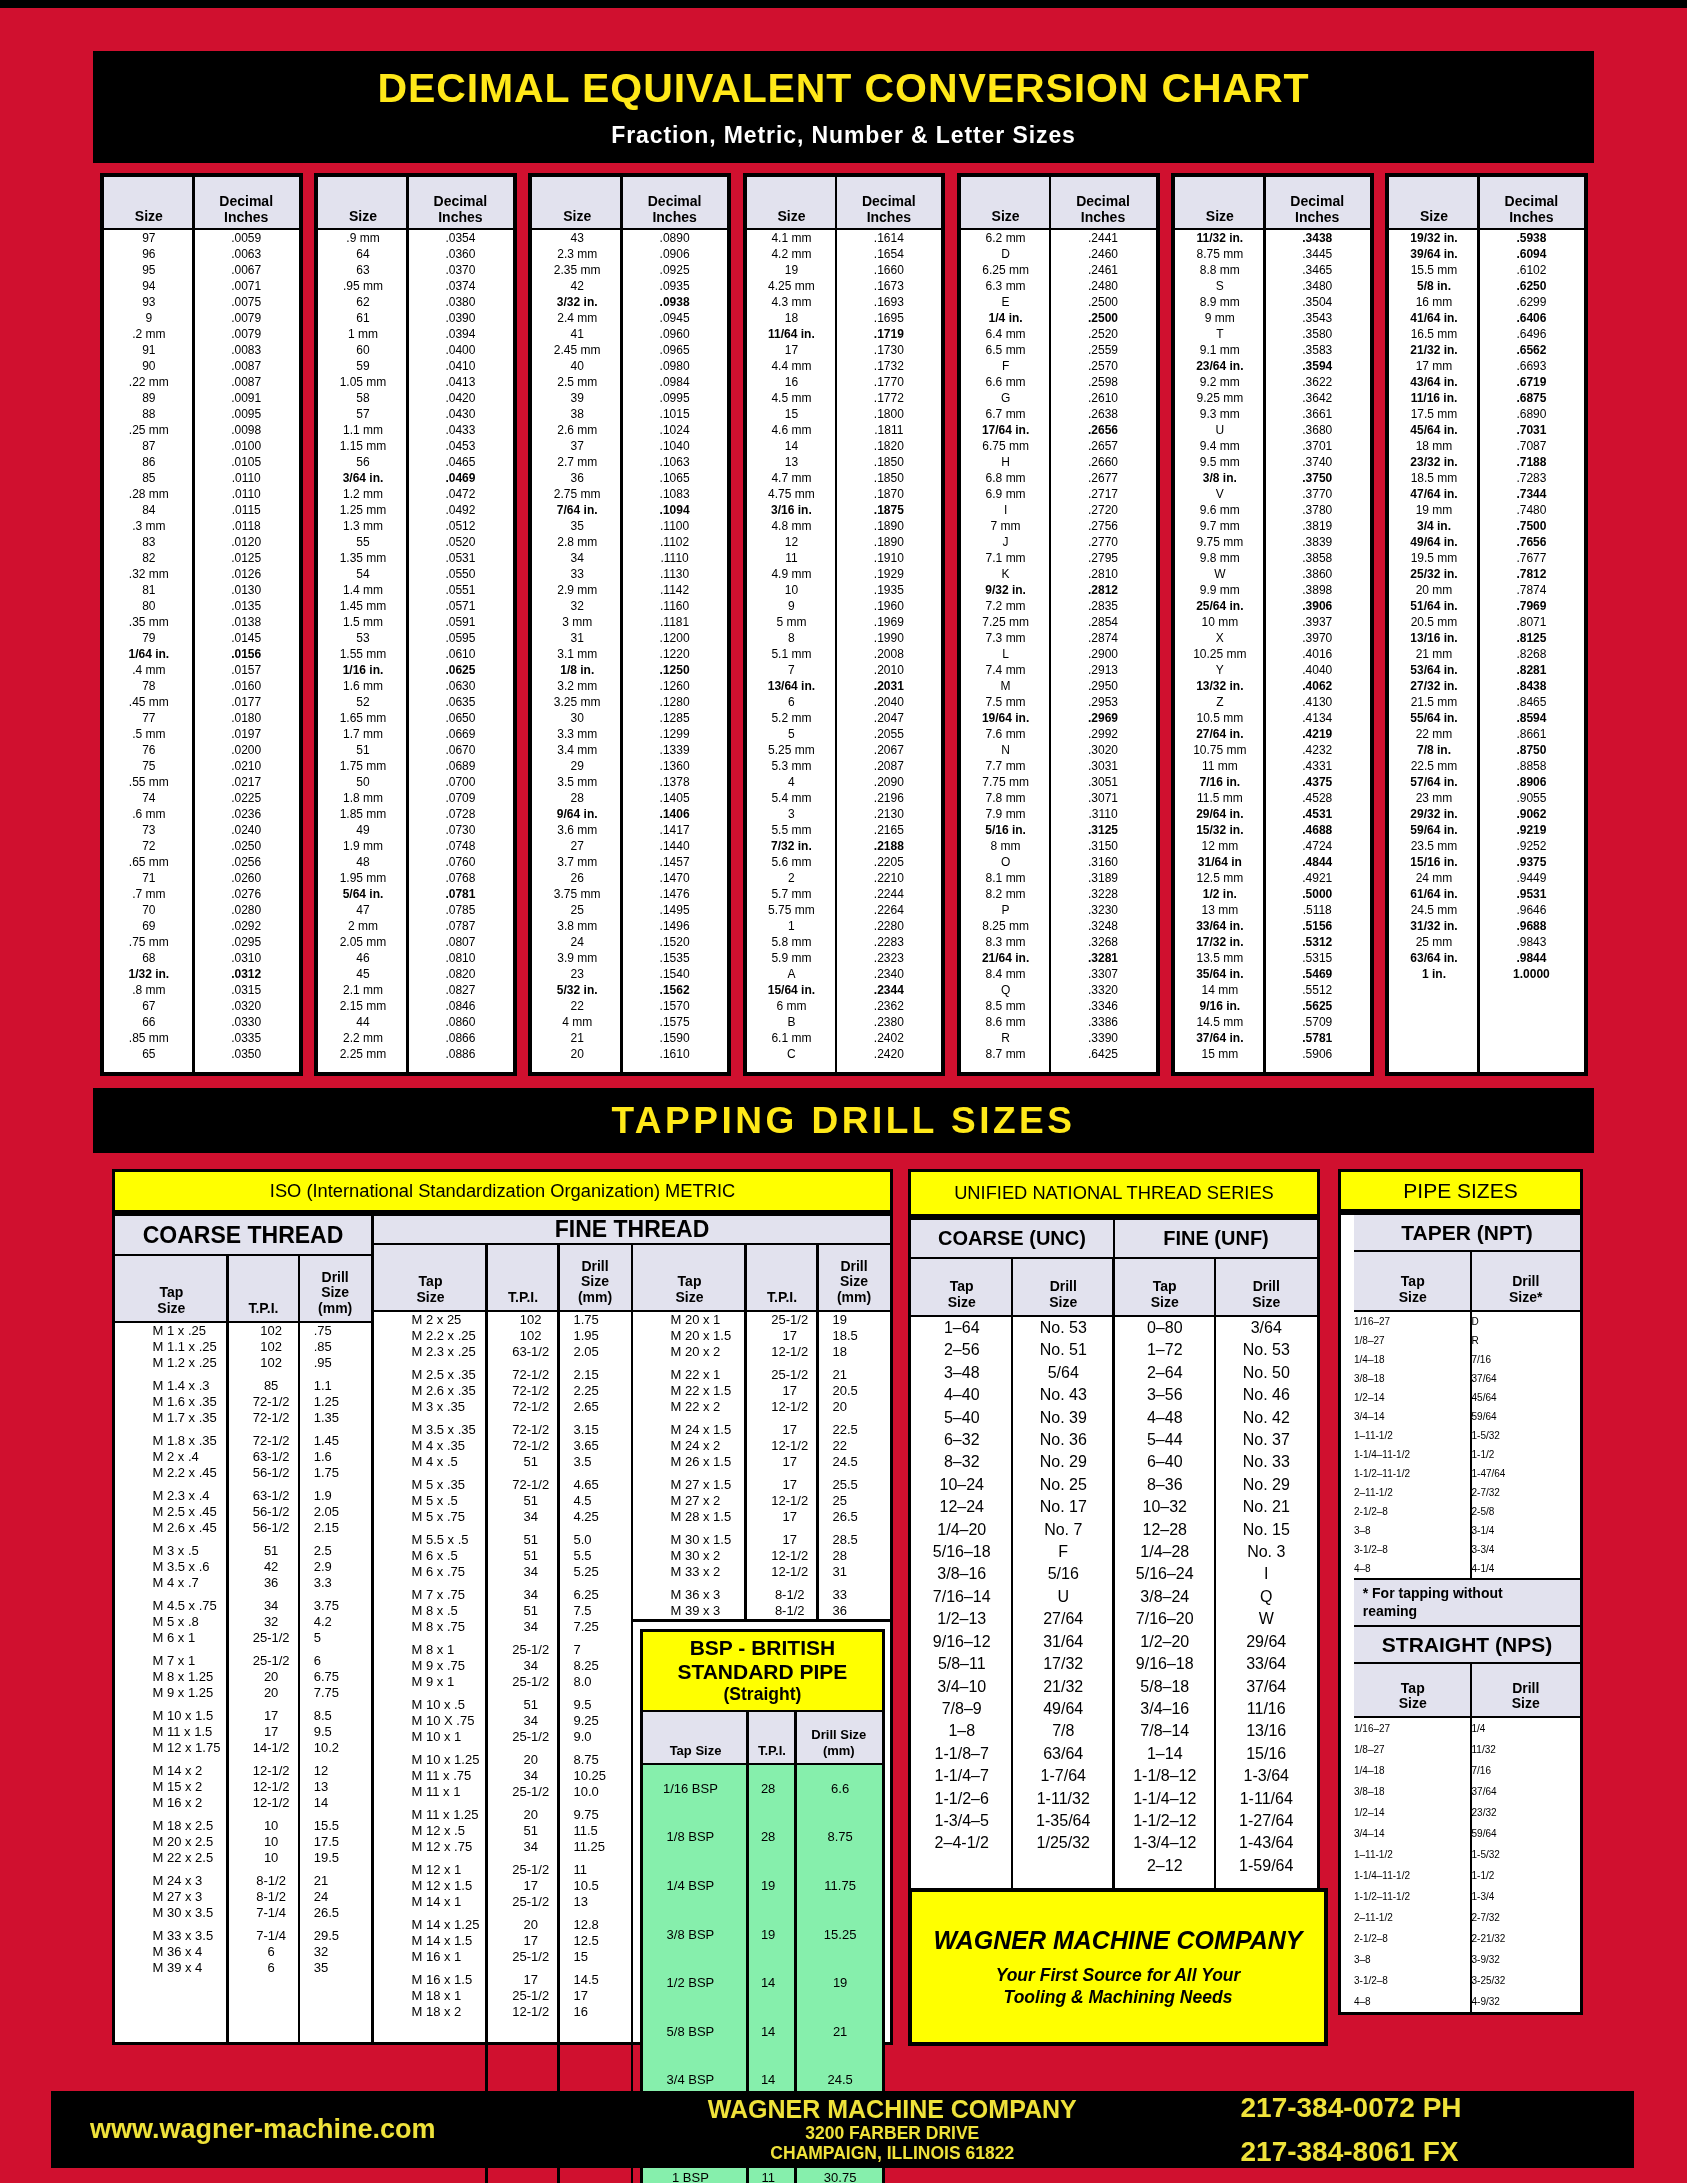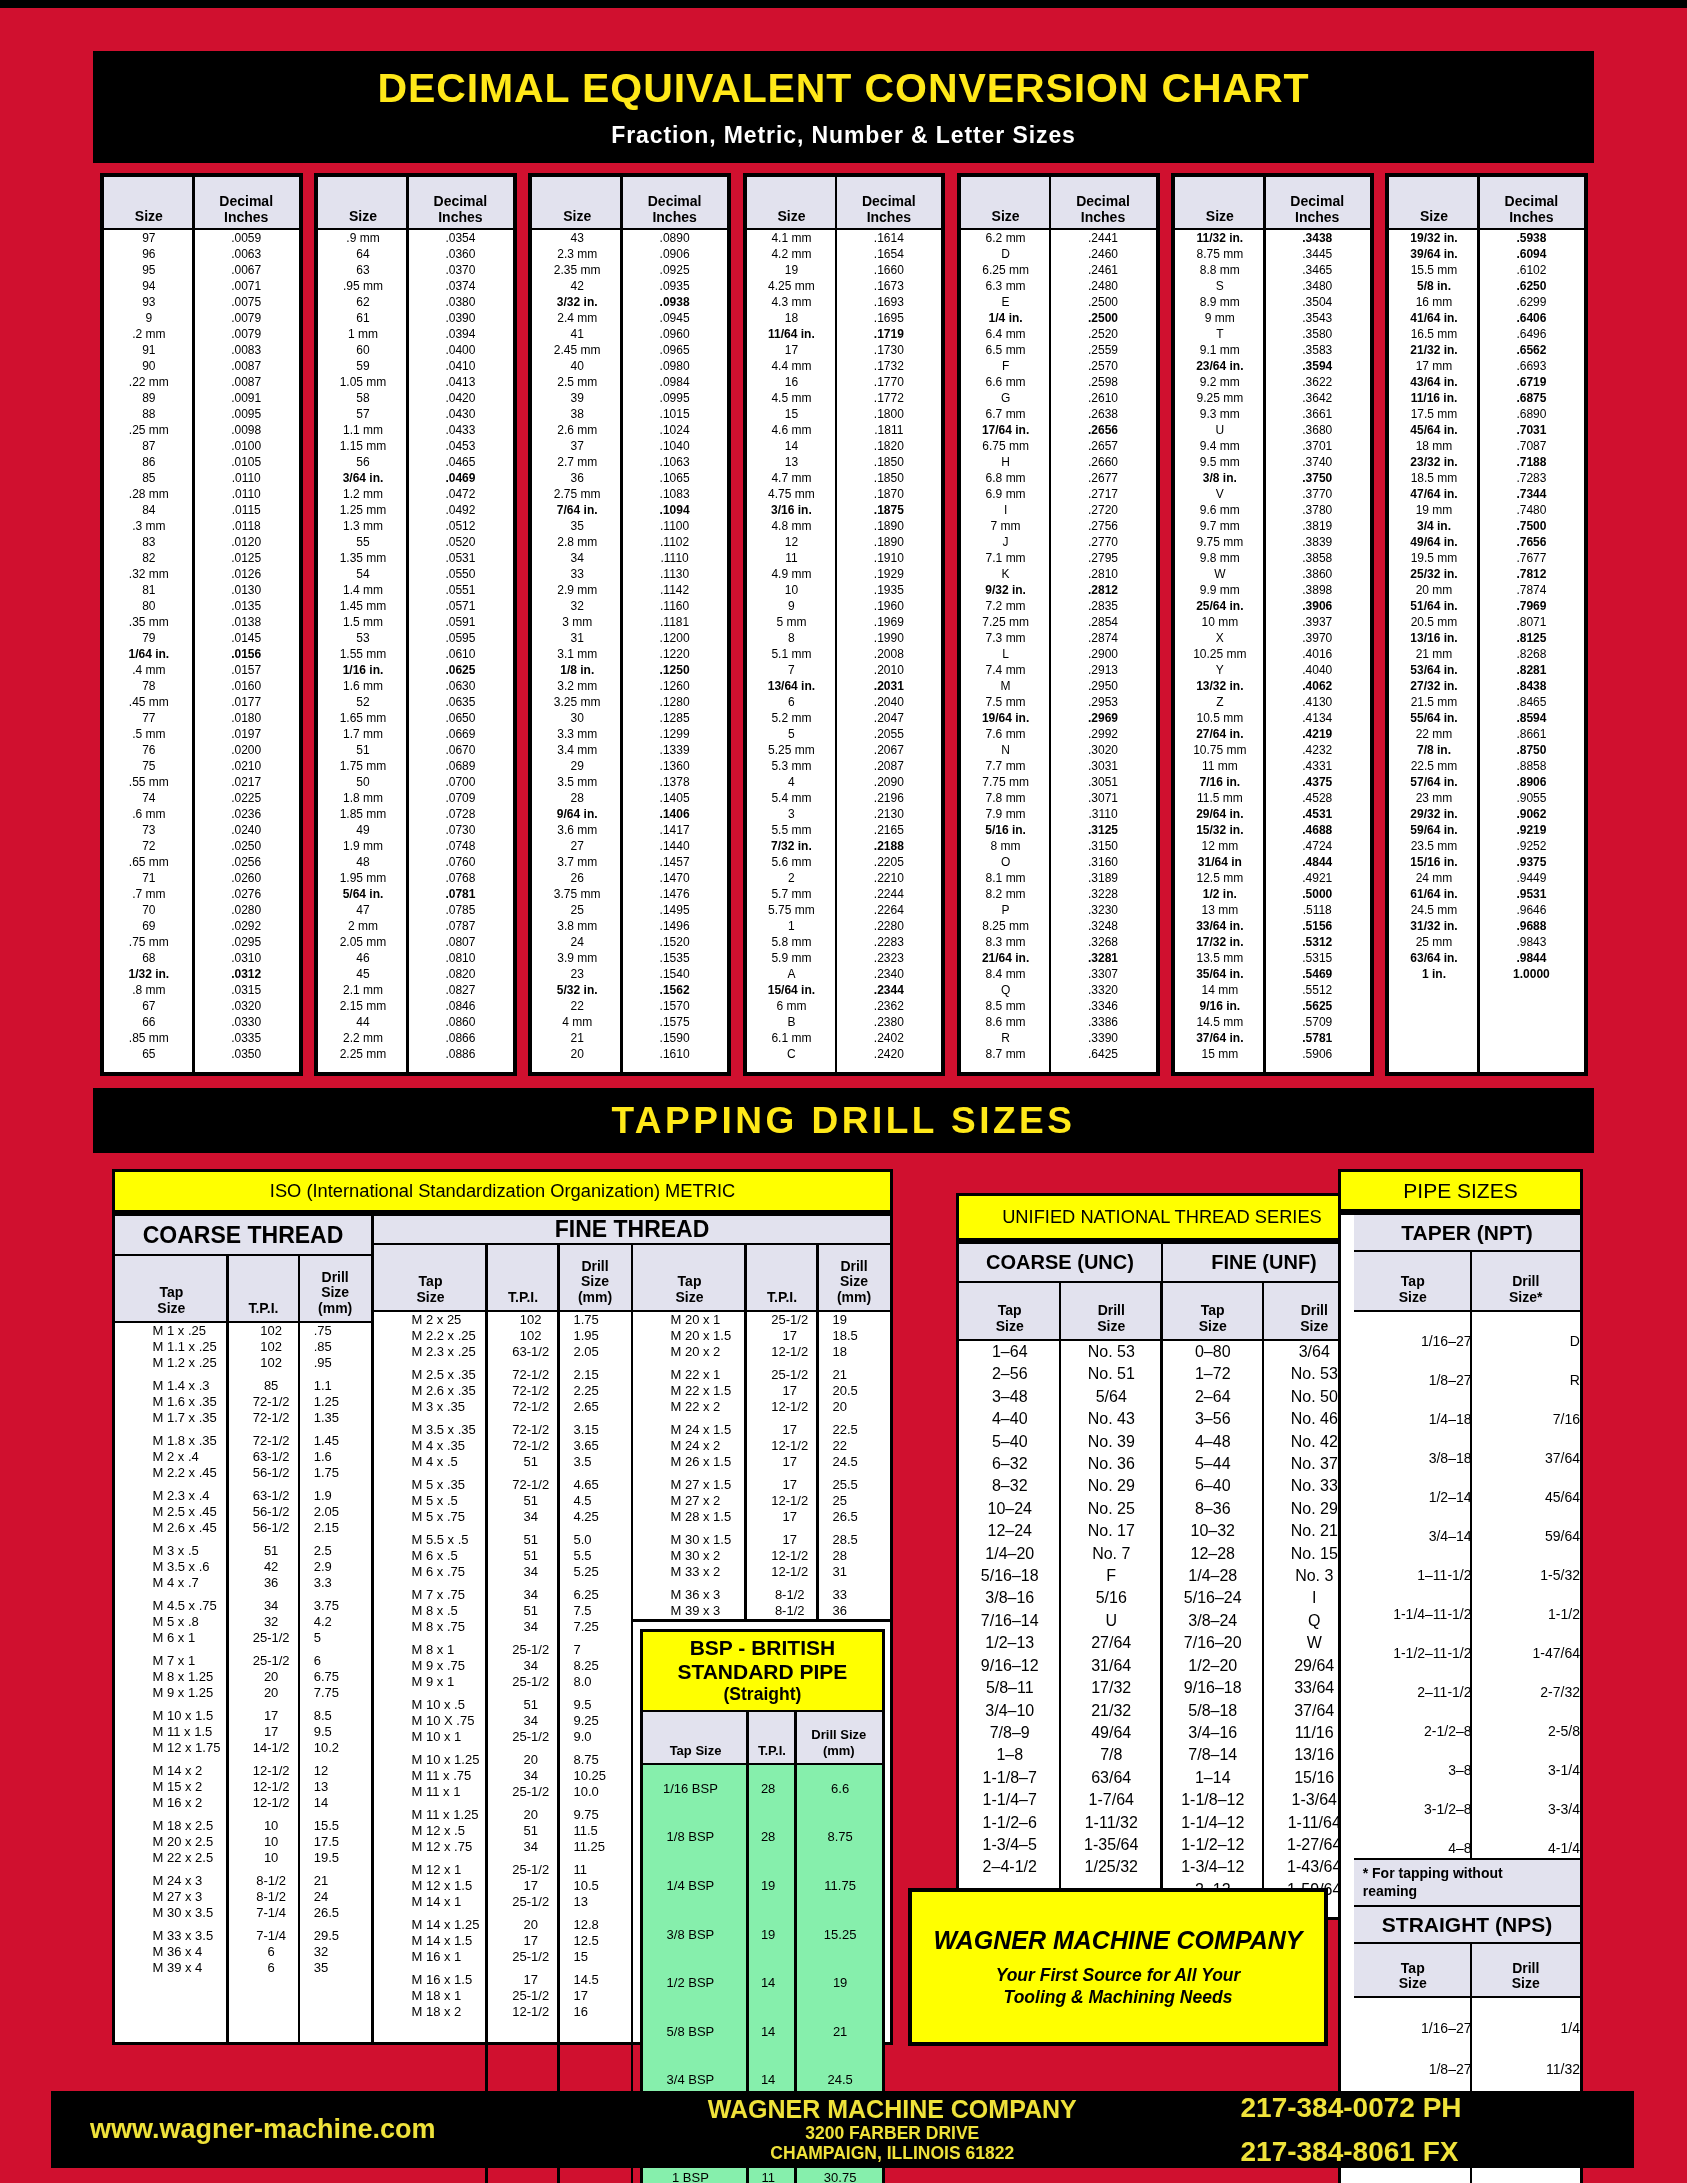--- a/index.html
+++ b/index.html
@@ -70,21 +70,21 @@
   .bspbox{margin:7px 5.2px 0 7px;border:3.5px solid #000;background:#86efac;display:flex;flex-direction:column;}
   .bsphdr{background:#ffff00;border-bottom:2.6px solid #000;text-align:center;font-weight:bold;padding:4.4px 0 5.2px 0;}
   .bsphdr .l1,.bsphdr .l2{font-size:21px;line-height:23.6px;}
   .bsphdr .l3{font-size:17.5px;line-height:21px;}
   .bc1{width:44%;} .bc2{width:20%;} .bc3{width:36%;}
   .tw .l64{left:calc(64% - 1.7px);}
   .bspbody .irow>div{line-height:16.6px;font-size:13px;text-align:center;padding:16px;}
   .bspchd>div{font-size:13px;}
 
   
-  .uni{position:absolute;left:956px;top:1169px;width:412px;margin-top:24px;}
+  .uni{position:absolute;left:908px;top:1169px;width:412px;}
   .uni .ybanner{height:42px;font-size:18.3px;}
   .unibox{border:3.5px solid #000;background:#fff;display:flex;flex-direction:column;height:673px;}
   .unihdr{display:flex;background:#e2e2ee;border-bottom:2.6px solid #000;height:37px;flex:none;}
   .unihdr>div{width:50%;display:flex;align-items:center;justify-content:center;font-weight:bold;font-size:20px;}
   .unihdr>div:first-child{border-right:2.6px solid #000;}
   .unichd>div{width:25%;}
   .tw .l25{left:calc(25% - 1.7px);} .tw .l50{left:calc(50% - 1.7px);} .tw .l75{left:calc(75% - 1.7px);}
   .unibody{display:flex;flex:1;}
   .uhalf{width:50%;}
   .urow{display:flex;}
@@ -92,21 +92,21 @@
   .uni-tw{flex:1;}
 
   
   .pipe{position:absolute;left:1338px;top:1169px;width:245px;}
   .pipe .ybanner{height:37px;font-size:21px;}
   .pipebox{border:3.5px solid #000;background:#fff;display:flex;flex-direction:column;padding-left:13px;}
   .pipe .subhdr{height:35px;font-size:21px;}
   .pc1{width:52%;} .pc2{width:48%;}
   .tw .l52{left:calc(52% - 1.7px);}
   .prow{display:flex;}
-  .prow>div{text-align:right;font-size:14px;margin-top:20px;}
+  .prow>div{text-align:left;font-size:10px;}
   .npt-body .prow>div{line-height:19px;}
   .nps-body .prow>div{line-height:21px;}
   .pipe .chd>div{font-size:14px;}
   .footnote{background:#e2e2ee;border-bottom:2.6px solid #000;font-weight:bold;font-size:14px;
             line-height:17.5px;padding:5.2px 7px 5.2px 8.7px;}
   .nps-hdr{border-top:0;}
 
   
   .wagner{position:absolute;left:908px;top:1888px;width:412px;height:150px;background:#ffff00;
           border:4.4px solid #000;display:flex;flex-direction:column;align-items:center;justify-content:center;gap:8.7px;}

